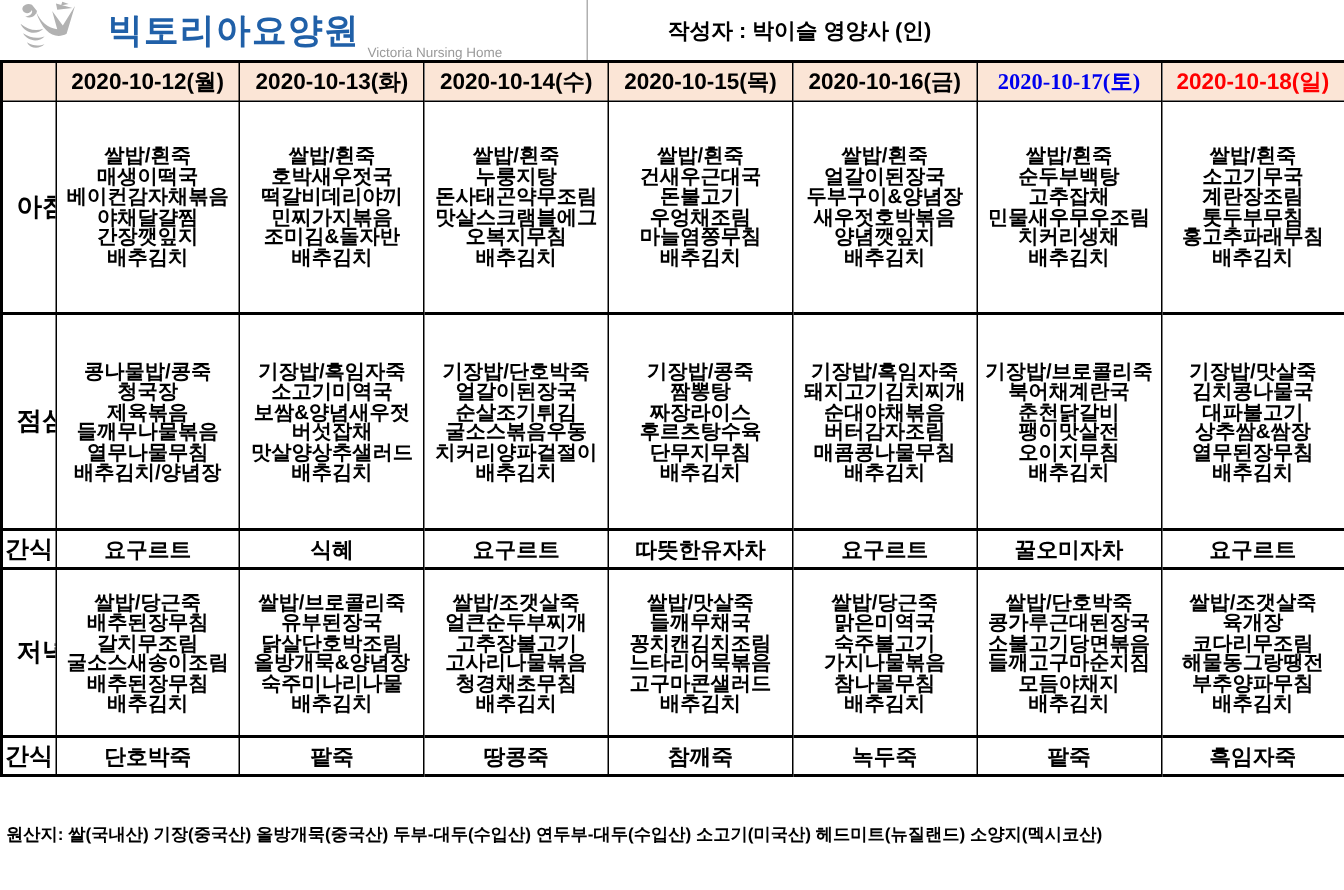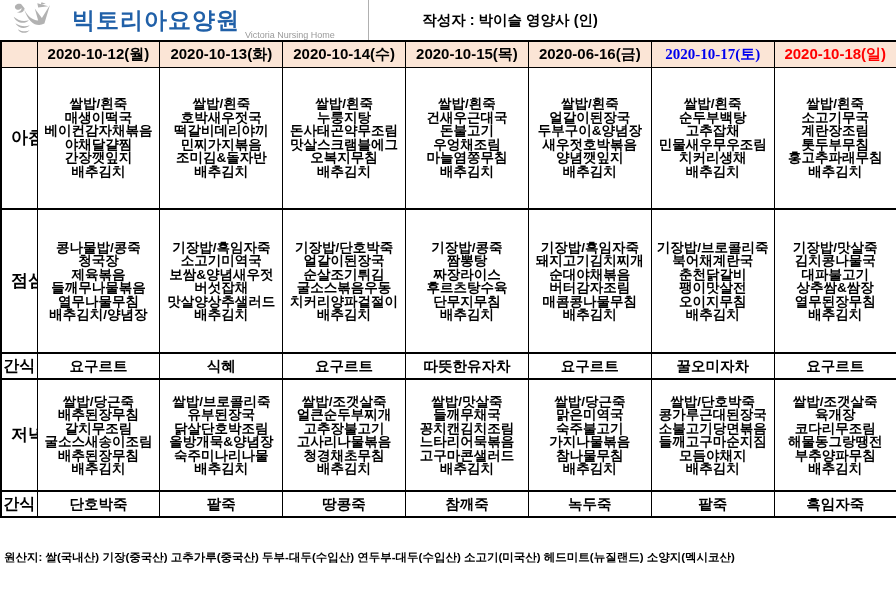--- a/index.html
+++ b/index.html
@@ -10,20 +10,21 @@
     background:#fff;
     font-family:"Liberation Sans", sans-serif;
     color:#000;
     overflow:hidden;
   }
   
   .top-header {
     height:40px;
     display:flex;
     align-items:center;
+    gap:23px;
   }
   .brand {
     display:flex;
     align-items:center;
     padding-left:12px;
     width:368px;
     flex:0 0 auto;
   }
   .brand-logo { flex:0 0 auto; margin-right:6px; }
   .brand-ko {
@@ -161,21 +162,21 @@
         <col class="c-day">
         <col class="c-day">
     </colgroup>
     <tbody id="menu-body">
         <tr class="date-row">
           <th class="corner"></th>
           <th class="date-cell" style="color: rgb(0, 0, 0);">2020-10-12(월)</th>
           <th class="date-cell" style="color: rgb(0, 0, 0);">2020-10-13(화)</th>
           <th class="date-cell" style="color: rgb(0, 0, 0);">2020-10-14(수)</th>
           <th class="date-cell" style="color: rgb(0, 0, 0);">2020-10-15(목)</th>
-          <th class="date-cell" style="color: rgb(0, 0, 0);">2020-06-16(금)</th>
+          <th class="date-cell" style="color: rgb(0, 0, 0);">2020-10-16(금)</th>
           <th class="date-cell" style="color: rgb(0, 0, 238); font-family: Liberation Serif, serif;">2020-10-17(토)</th>
           <th class="date-cell" style="color: rgb(255, 0, 0);">2020-10-18(일)</th>
         </tr>
         <tr class="sec-row sec-breakfast">
           <th class="row-label">아침</th>
           <td class="menu-cell">
             <div class="cell-inner">
               <div class="line">쌀밥/흰죽</div>
               <div class="line">매생이떡국</div>
               <div class="line">베이컨감자채볶음</div>
@@ -408,20 +409,20 @@
           <td class="menu-cell single">땅콩죽</td>
           <td class="menu-cell single">참깨죽</td>
           <td class="menu-cell single">녹두죽</td>
           <td class="menu-cell single">팥죽</td>
           <td class="menu-cell single">흑임자죽</td>
         </tr>
       </tbody>
   </table>
 
   <div class="origin-footer">
-    <div>원산지: 쌀(국내산) 기장(중국산) 고추가루(중국산) 두부-대두(수입산) 연두부-대두(수입산) 소고기(미국산) 헤드미트(뉴질랜드) 소양지(멕시코산)</div>
+    <div>원산지: 쌀(국내산) 기장(중국산) 올방개묵(중국산) 두부-대두(수입산) 연두부-대두(수입산) 소고기(미국산) 헤드미트(뉴질랜드) 소양지(멕시코산)</div>
     
     
     
     
   </div>
 
 </div>
 
 </body></html>

